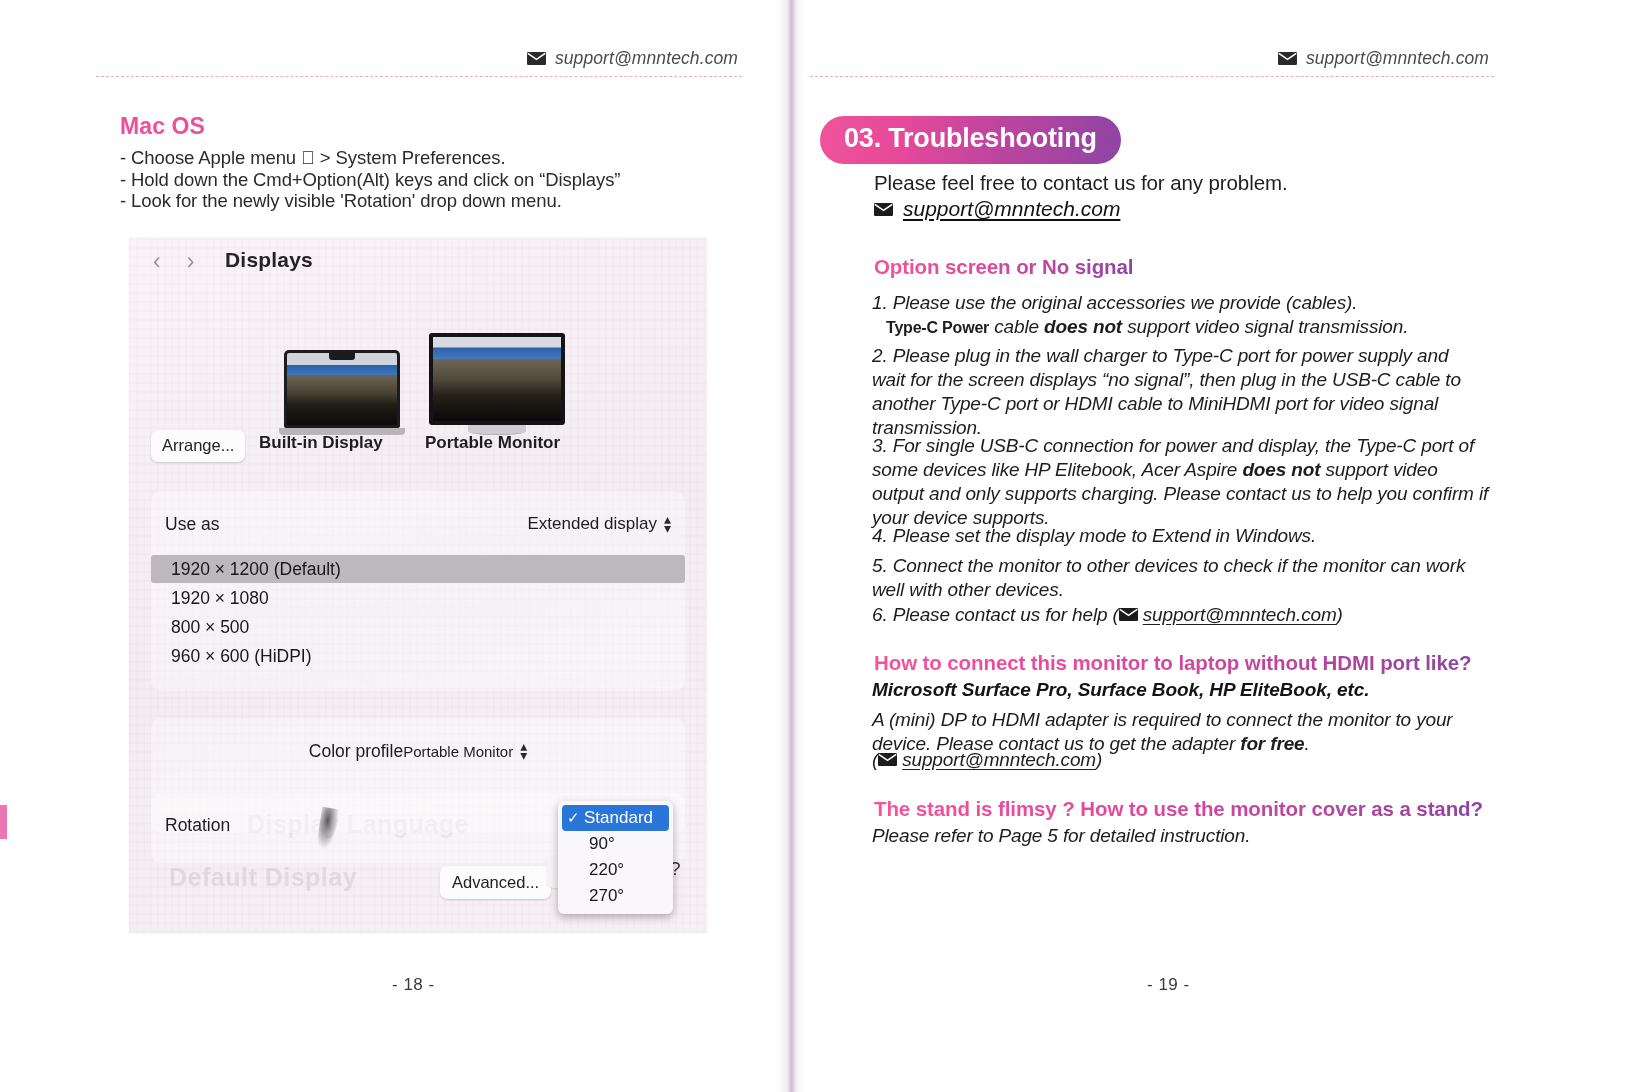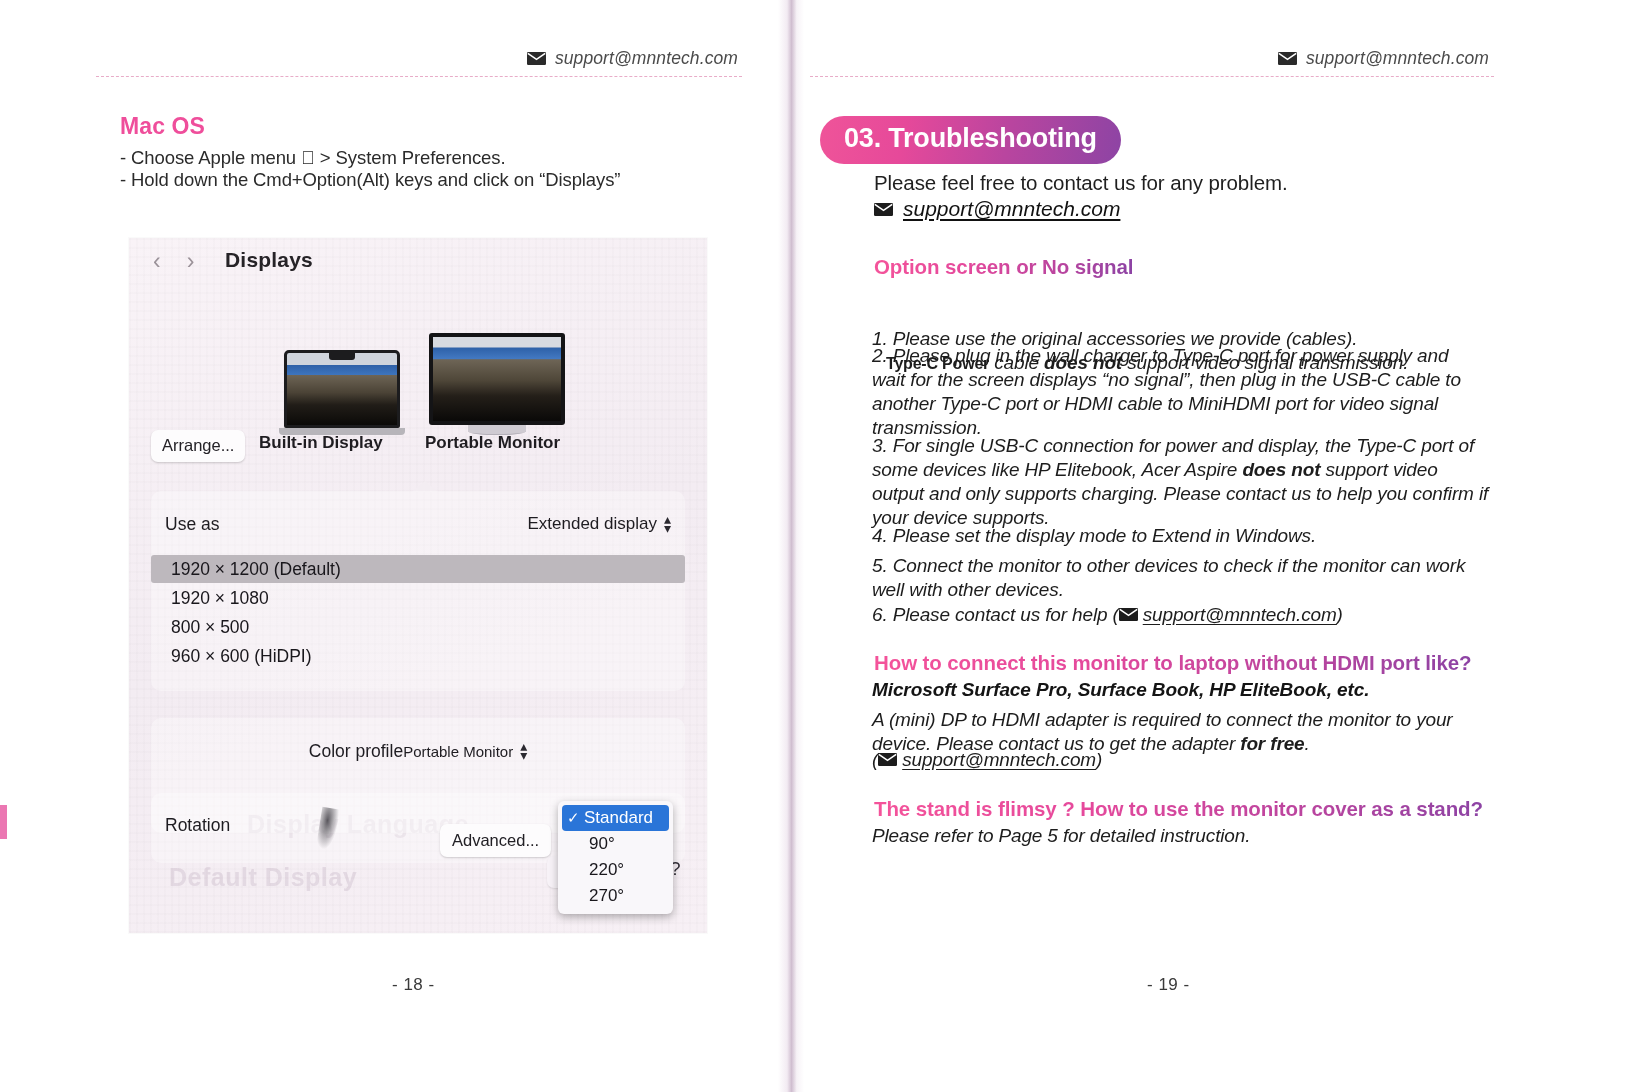--- a/index.html
+++ b/index.html
@@ -275,21 +275,21 @@
   .toggle .knob {
     position: absolute;
     left: 1px; top: 1px;
     width: 19px; height: 19px;
     background: #fff;
     border-radius: 50%;
     box-shadow: 0 1px 2px rgba(0,0,0,.25);
   }
   .advanced-btn {
     position: absolute;
-    left: 311px; top: 586px;
+    left: 311px; top: 628px;
     padding: 7px 12px;
     background: #fdfcfd;
     border-radius: 7px;
     font-size: 16.5px;
     color: #222025;
     box-shadow: 0 1px 2px rgba(0,0,0,.18);
   }
   .ghost-btn {
     position: absolute;
     left: 418px; top: 618px;
@@ -447,20 +447,21 @@
         <span>support@mnntech.com</span>
       </div>
     </div>
     <div class="rule-dashed" style="left:96px; right:48px; top:76px;"></div>
 
     <div class="macos-title">Mac OS</div>
 
     <div class="macos-steps">
       <div>- Choose Apple menu  &gt; System Preferences.</div>
       <div>- Hold down the Cmd+Option(Alt) keys and click on “Displays”</div>
+      <div>- Look for the newly visible 'Rotation' drop down menu.</div>
     </div>
 
     <div class="shot">
       <div class="shot-noise"></div>
 
       <div class="ghost-text" style="left:118px; top:572px;">Display Language</div>
       <div class="ghost-text" style="left:40px; top:625px;">Default Display</div>
 
       <div class="nav-arrows">
         <span>‹</span>
@@ -588,21 +589,21 @@
           <svg width="19" height="13" viewBox="0 0 19 13">
               <rect x="0" y="0" width="19" height="13" rx="1.2" fill="#1c1c1c"></rect>
               <path d="M0.8 1.4 L9.5 7.4 L18.2 1.4" stroke="#ffffff" stroke-width="1.6" fill="none"></path>
             </svg>
         </span>
         <span class="addr">support@mnntech.com</span>
       </div>
 
       <div class="sec-head" style="left:874px; top:255px;">Option screen or No signal</div>
 
-      <div class="body-it" style="left:872px; top:291px; width:620px;margin-top:36px;">
+      <div class="body-it" style="left:872px; top:291px; width:620px;">
         <span>1. Please use the original accessories we provide (cables).</span><br>
         <span style="display:inline-block; width:14px;"></span><span class="tc-power">Type-C Power</span>
         <span>cable</span>
         <b>does not</b>
         <span>support video signal transmission.</span>
       </div>
 
       <div class="body-it" style="left:872px; top:344px; width:610px;">2. Please plug in the wall charger to Type-C port for power supply and wait for the screen displays “no signal”, then plug in the USB-C cable to another Type-C port or HDMI cable to MiniHDMI port for video signal transmission.</div>
 
       <div class="body-it" style="left:872px; top:434px; width:618px;">

